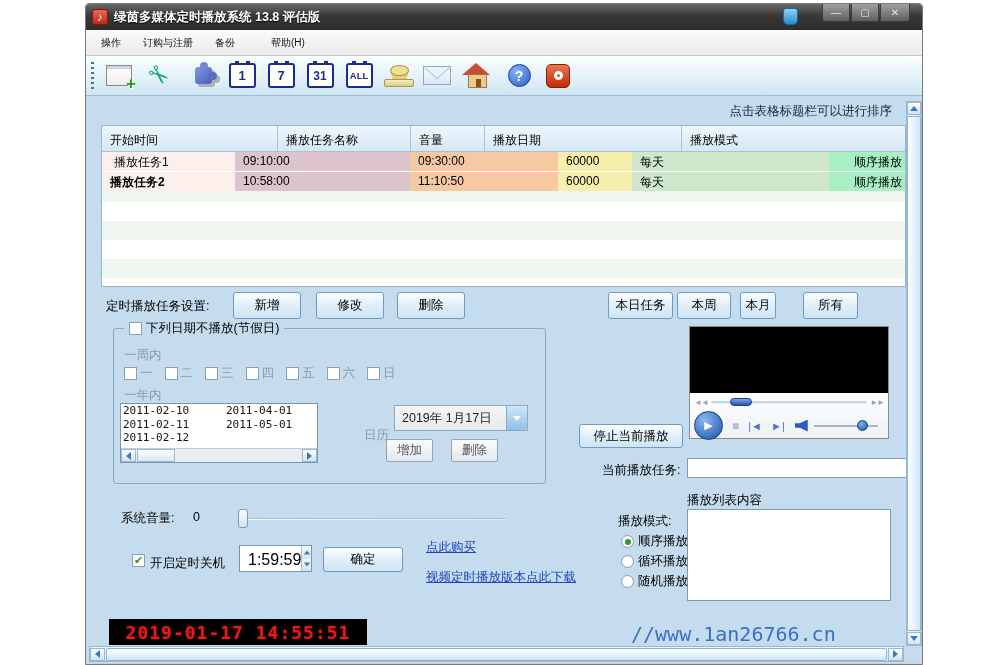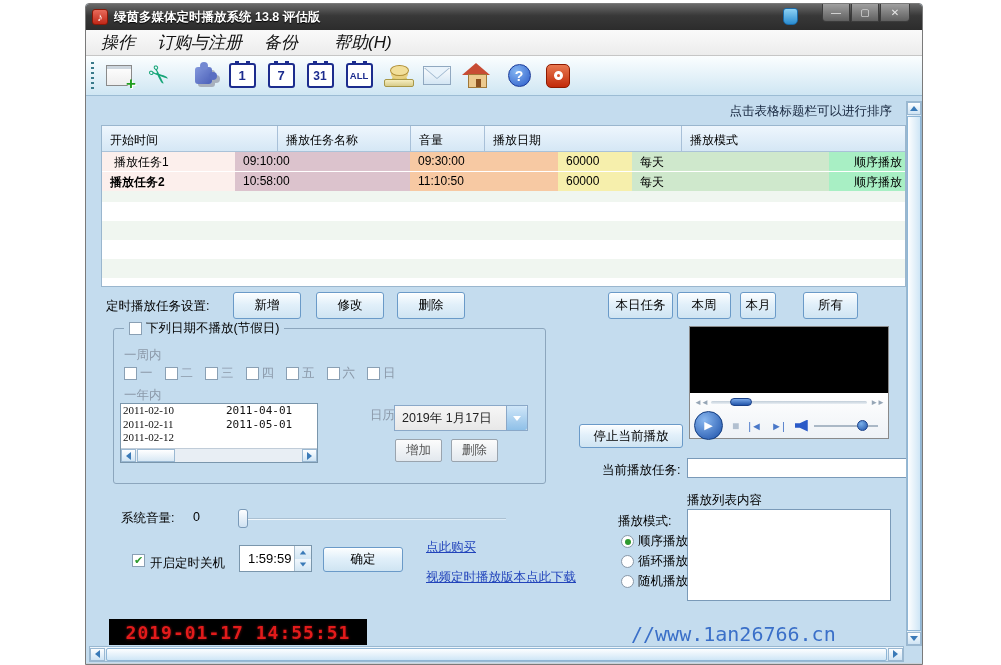--- a/index.html
+++ b/index.html
@@ -16,21 +16,21 @@
   .tray-ico{position:absolute;right:124px;top:4px;width:15px;height:17px;
     background:linear-gradient(#8ed2f4,#2a8cd0);border-radius:3px 3px 5px 5px;border:1px solid #1a6aa8;}
   .winbtns{position:absolute;right:12px;top:0;display:flex;}
   .winbtn{width:28px;height:18px;background:linear-gradient(#a0a0a0,#5f5f5f);border:1px solid #3c3c3c;
     border-top:none;color:#e8e8e8;font-size:10px;line-height:17px;text-align:center;margin-left:1px;}
   .winbtn.min{border-radius:0 0 0 4px;}
   .winbtn.cls{border-radius:0 0 4px 0;width:30px;}
   
   .menubar{height:26px;background:linear-gradient(#fafafa,#ececec);border-bottom:1px solid #c6c6c6;
     display:flex;align-items:center;padding-left:4px;}
-  .menu-item{font-size:17px;color:#111;padding:4px 11px;font-style:italic;}
+  .menu-item{font-size:10px;color:#111;padding:4px 11px;}
   .menu-item.help{margin-left:14px;}
   
   .toolbar{height:40px;background:linear-gradient(#fbfeff,#cfe6f3);border-bottom:1px solid #9cbcd4;
     display:flex;align-items:center;padding-left:16px;position:relative;}
   .grip{position:absolute;left:5px;top:6px;bottom:6px;width:3px;
     background:repeating-linear-gradient(#3a7a8a 0 2px,transparent 2px 5px);}
   .ico{width:34px;height:32px;display:flex;align-items:center;justify-content:center;position:relative;margin-right:5px;}
   .ic-new{width:26px;height:21px;background:linear-gradient(#ffffff,#eeeeee);border:1px solid #8a8a8a;
     box-shadow:inset 0 3px 0 #cdd6de;position:relative;}
   .ic-new .plus{position:absolute;right:-5px;bottom:-9px;color:#1f9e1f;font-weight:bold;font-size:17px;text-shadow:1px 1px 0 #fff;}
@@ -88,21 +88,21 @@
   .gbox-title{position:absolute;left:10px;top:-9px;background:#c4dcee;padding:0 5px;display:flex;align-items:center;font-size:12.5px;color:#000;}
   .cb{width:13px;height:13px;background:#fff;border:1px solid #8aa0b4;display:inline-flex;
     align-items:center;justify-content:center;font-size:11px;color:#2e9a2e;flex:none;}
   .gray{color:#8b99a9;}
   .weekrow{position:absolute;left:10px;top:36px;display:flex;align-items:center;font-size:12.5px;}
   .weekrow .wk{display:flex;align-items:center;margin-right:12px;}
   .weekrow .cb{margin-right:3px;}
   .listbox{position:absolute;left:6px;top:74px;width:198px;height:60px;background:#fff;
     border:1px solid #7a96ac;font-family:"DejaVu Sans Mono",monospace;font-size:11px;color:#111;}
   .lrow{display:flex;line-height:13.5px;padding-left:2px;}
-  .lc1{width:103px;font-family:Liberation Serif, serif;}
+  .lc1{width:103px;}
   .hscroll-s{position:absolute;left:0;bottom:0;width:100%;height:14px;background:#e8eef4;border-top:1px solid #c0ccd8;display:flex;}
   .sarr{width:15px;height:13px;background:linear-gradient(#fdfeff,#cfe4f4);border:1px solid #9ab8d2;
     display:flex;align-items:center;justify-content:center;}
   .sarr.r{margin-left:auto;}
   .tri-l{width:0;height:0;border-top:4px solid transparent;border-bottom:4px solid transparent;border-right:5px solid #3a7ab8;}
   .tri-r{width:0;height:0;border-top:4px solid transparent;border-bottom:4px solid transparent;border-left:5px solid #3a7ab8;}
   .tri-u{width:0;height:0;border-left:4px solid transparent;border-right:4px solid transparent;border-bottom:5px solid #3a7ab8;}
   .tri-d{width:0;height:0;border-left:4px solid transparent;border-right:4px solid transparent;border-top:5px solid #3a7ab8;}
   .sthumb{height:13px;width:38px;background:linear-gradient(#fff,#d8e8f4);border:1px solid #9ab8d2;margin-left:1px;}
   .ddrop{position:absolute;left:280px;top:76px;width:134px;height:26px;background:linear-gradient(#f6f6f6,#e8e8e8);
@@ -138,21 +138,21 @@
   .rdot{width:13px;height:13px;border-radius:50%;background:#fff;border:1px solid #8898a8;margin-right:4px;
     display:flex;align-items:center;justify-content:center;flex:none;}
   .rdot.on::after{content:"";width:6px;height:6px;border-radius:50%;background:#2e9a2e;}
   
   .track-sys{position:absolute;left:155px;top:422px;width:265px;height:2px;
     background:linear-gradient(90deg,#f2f8fc,#dcebf6);border-top:1px solid #aac0d2;}
   .thumb-sys{position:absolute;left:152px;top:413px;width:10px;height:19px;border-radius:3px;
     background:linear-gradient(#fdfeff,#cfe2f2);border:1px solid #7a9ab8;}
   
   .spinner{position:absolute;left:153px;top:449px;width:73px;height:27px;background:#fff;border:1px solid #7a96ac;display:flex;}
-  .spinner .tval{flex:1;font-size:13px;padding:5px 0 0 8px;color:#000;}
+  .spinner .tval{flex:1;font-size:16px;padding:5px 0 0 8px;color:#000;}
   .spin-arrows{width:17px;display:flex;flex-direction:column;border-left:1px solid #a8bccc;}
   .spin-arrows div{flex:1;background:linear-gradient(#f2f8fd,#d2e6f4);display:flex;align-items:center;justify-content:center;}
   .spin-arrows .tri-u,.spin-arrows .tri-d{transform:scale(.8);}
   .link{position:absolute;font-size:12.5px;color:#2244bb;text-decoration:underline;}
   
   .led{position:absolute;left:23px;top:523px;width:258px;height:26px;background:#000;display:flex;
     align-items:center;justify-content:center;font-family:"DejaVu Sans Mono",monospace;
     font-size:18px;font-weight:bold;color:#e21b1b;letter-spacing:1px;text-shadow:0 0 3px #7a0e0e;}
   .site{position:absolute;left:545px;top:526px;font-family:"DejaVu Sans Mono",monospace;font-size:20px;color:#3a6fc8;}
   
@@ -325,28 +325,28 @@
         <div class="hscroll-s">
           <span class="sarr">
               <i class="tri-l"></i>
             </span>
           <span class="sthumb"></span>
           <span class="sarr r">
               <i class="tri-r"></i>
             </span>
         </div>
       </div>
-      <div class="glabel gray" style="left:250px;top:78px;margin-left:6px;">日历</div>
+      <div class="glabel gray" style="left:250px;top:98px;">日历</div>
       <div class="ddrop">
         <span class="val">2019年 1月17日</span>
         <span class="arrow">
             <i></i>
           </span>
       </div>
-      <div class="gbtn" style="left:281px;top:110px;">增加</div>
+      <div class="gbtn" style="left:272px;top:110px;">增加</div>
       <div class="gbtn" style="left:337px;top:110px;">删除</div>
     </div>
 
     <div class="player">
       <div class="screen"></div>
       <div class="pbar">
         <div class="seek">
           <span class="lbl">◄◄</span>
           <span class="track">
               <span class="handle"></span>

